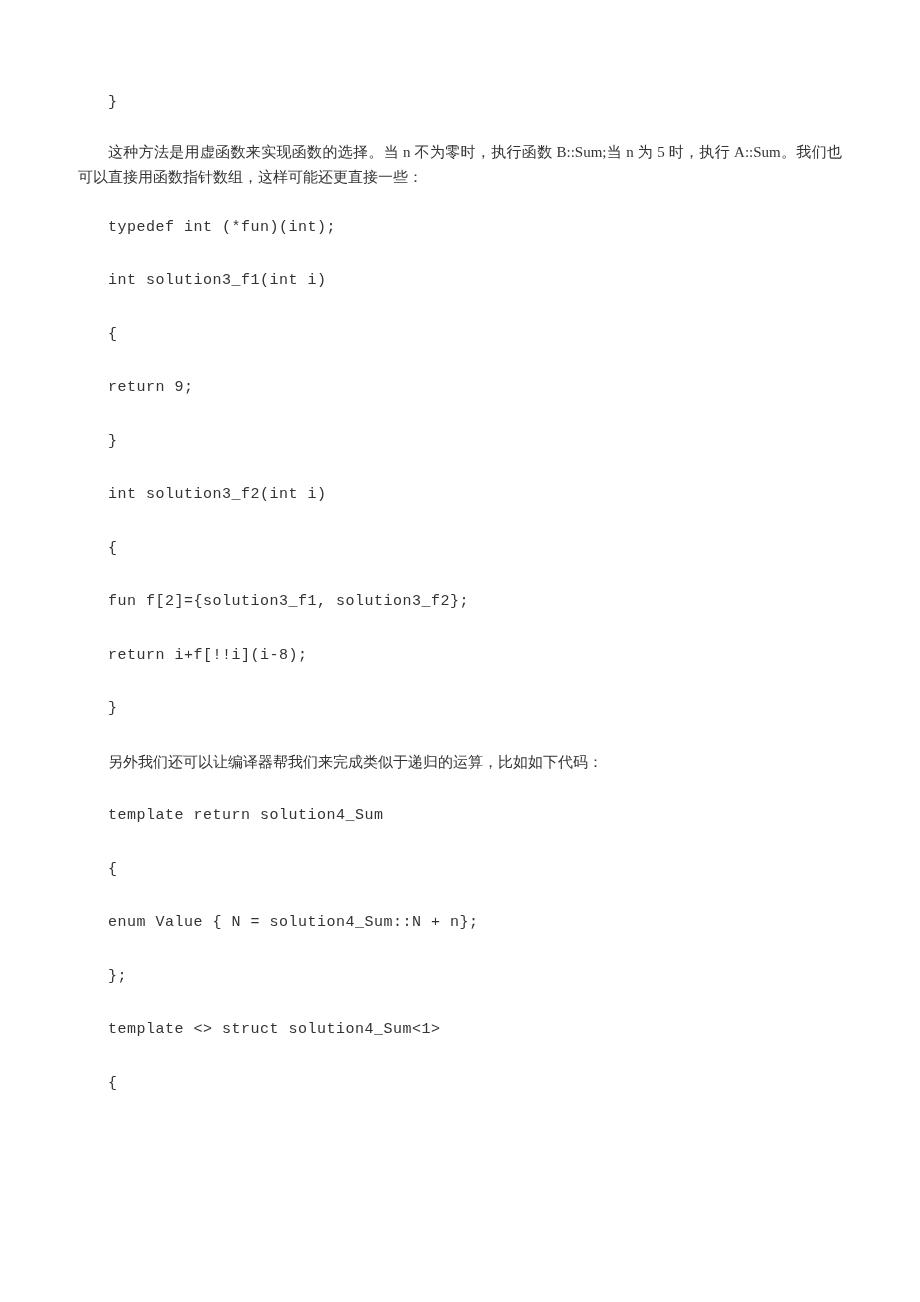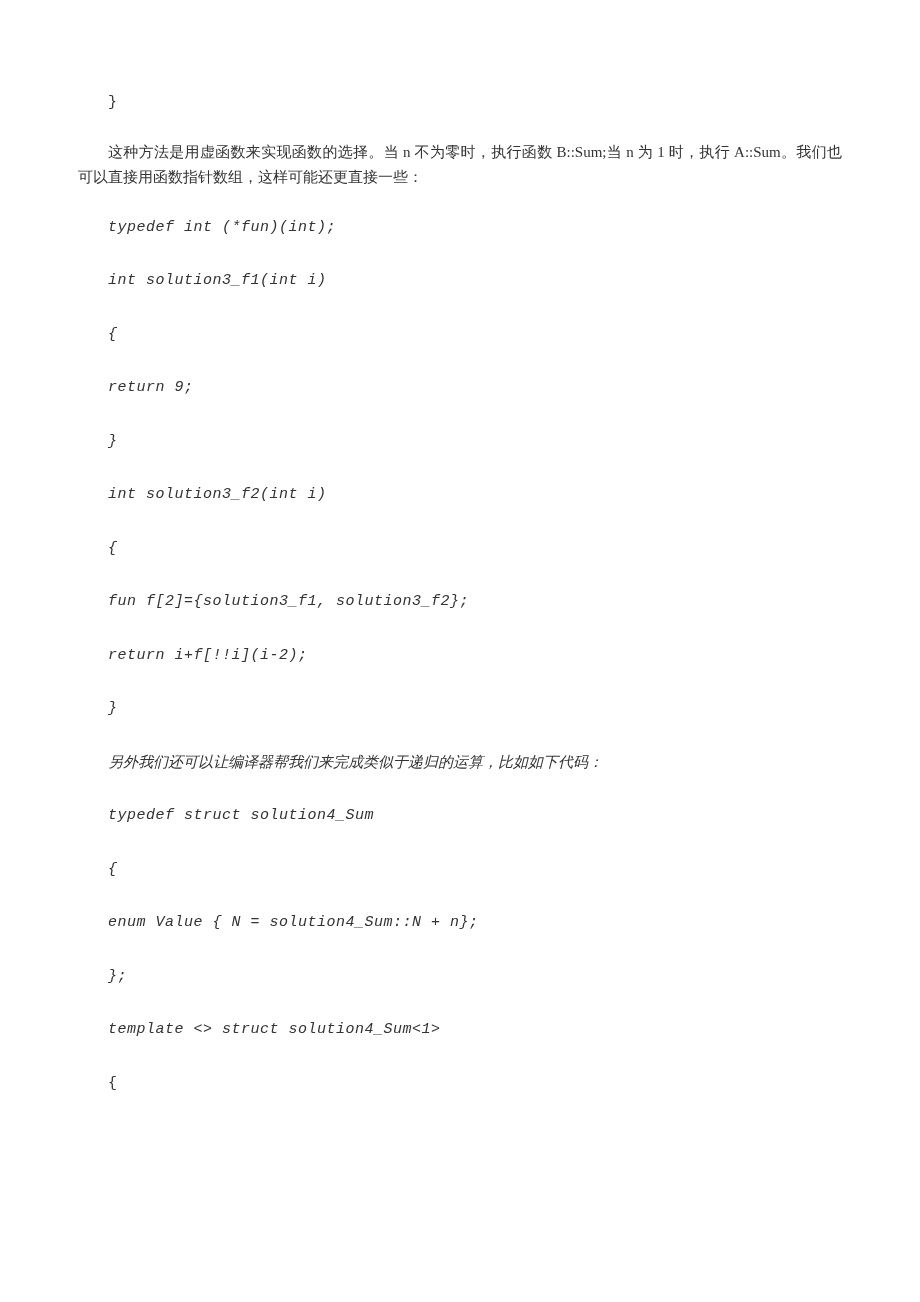--- a/index.html
+++ b/index.html
@@ -23,37 +23,36 @@
     text-indent: 2em;
     letter-spacing: 0.5px;
   }
   .para {
     text-indent: 2em;
     margin-bottom: 24px;
     text-align: justify;
   }
   .big-gap {
     margin-bottom: 28px;
-    font-style: italic;
   }
 </style>
 </head>
 <body>
 
 <div class="code-line">}</div>
-<div class="para">这种方法是用虚函数来实现函数的选择。当 n 不为零时，执行函数 B::Sum;当 n 为 1 时，执行 A::Sum。我们也可以直接用函数指针数组，这样可能还更直接一些：</div>
+<div class="para">这种方法是用虚函数来实现函数的选择。当 n 不为零时，执行函数 B::Sum;当 n 为 5 时，执行 A::Sum。我们也可以直接用函数指针数组，这样可能还更直接一些：</div>
 <div class="code-line big-gap">typedef int (*fun)(int);</div>
 <div class="code-line big-gap">int solution3_f1(int i)</div>
 <div class="code-line big-gap">{</div>
 <div class="code-line big-gap">return 9;</div>
 <div class="code-line big-gap">}</div>
 <div class="code-line big-gap">int solution3_f2(int i)</div>
 <div class="code-line big-gap">{</div>
 <div class="code-line big-gap">fun f[2]={solution3_f1, solution3_f2};</div>
-<div class="code-line big-gap">return i+f[!!i](i-2);</div>
+<div class="code-line big-gap">return i+f[!!i](i-8);</div>
 <div class="code-line big-gap">}</div>
 <div class="para big-gap">另外我们还可以让编译器帮我们来完成类似于递归的运算，比如如下代码：</div>
-<div class="code-line big-gap">typedef struct solution4_Sum</div>
+<div class="code-line big-gap">template return solution4_Sum</div>
 <div class="code-line big-gap">{</div>
 <div class="code-line big-gap">enum Value { N = solution4_Sum::N + n};</div>
 <div class="code-line big-gap">};</div>
 <div class="code-line big-gap">template &lt;&gt; struct solution4_Sum&lt;1&gt;</div>
 <div class="code-line">{</div>
 
 </body></html>

